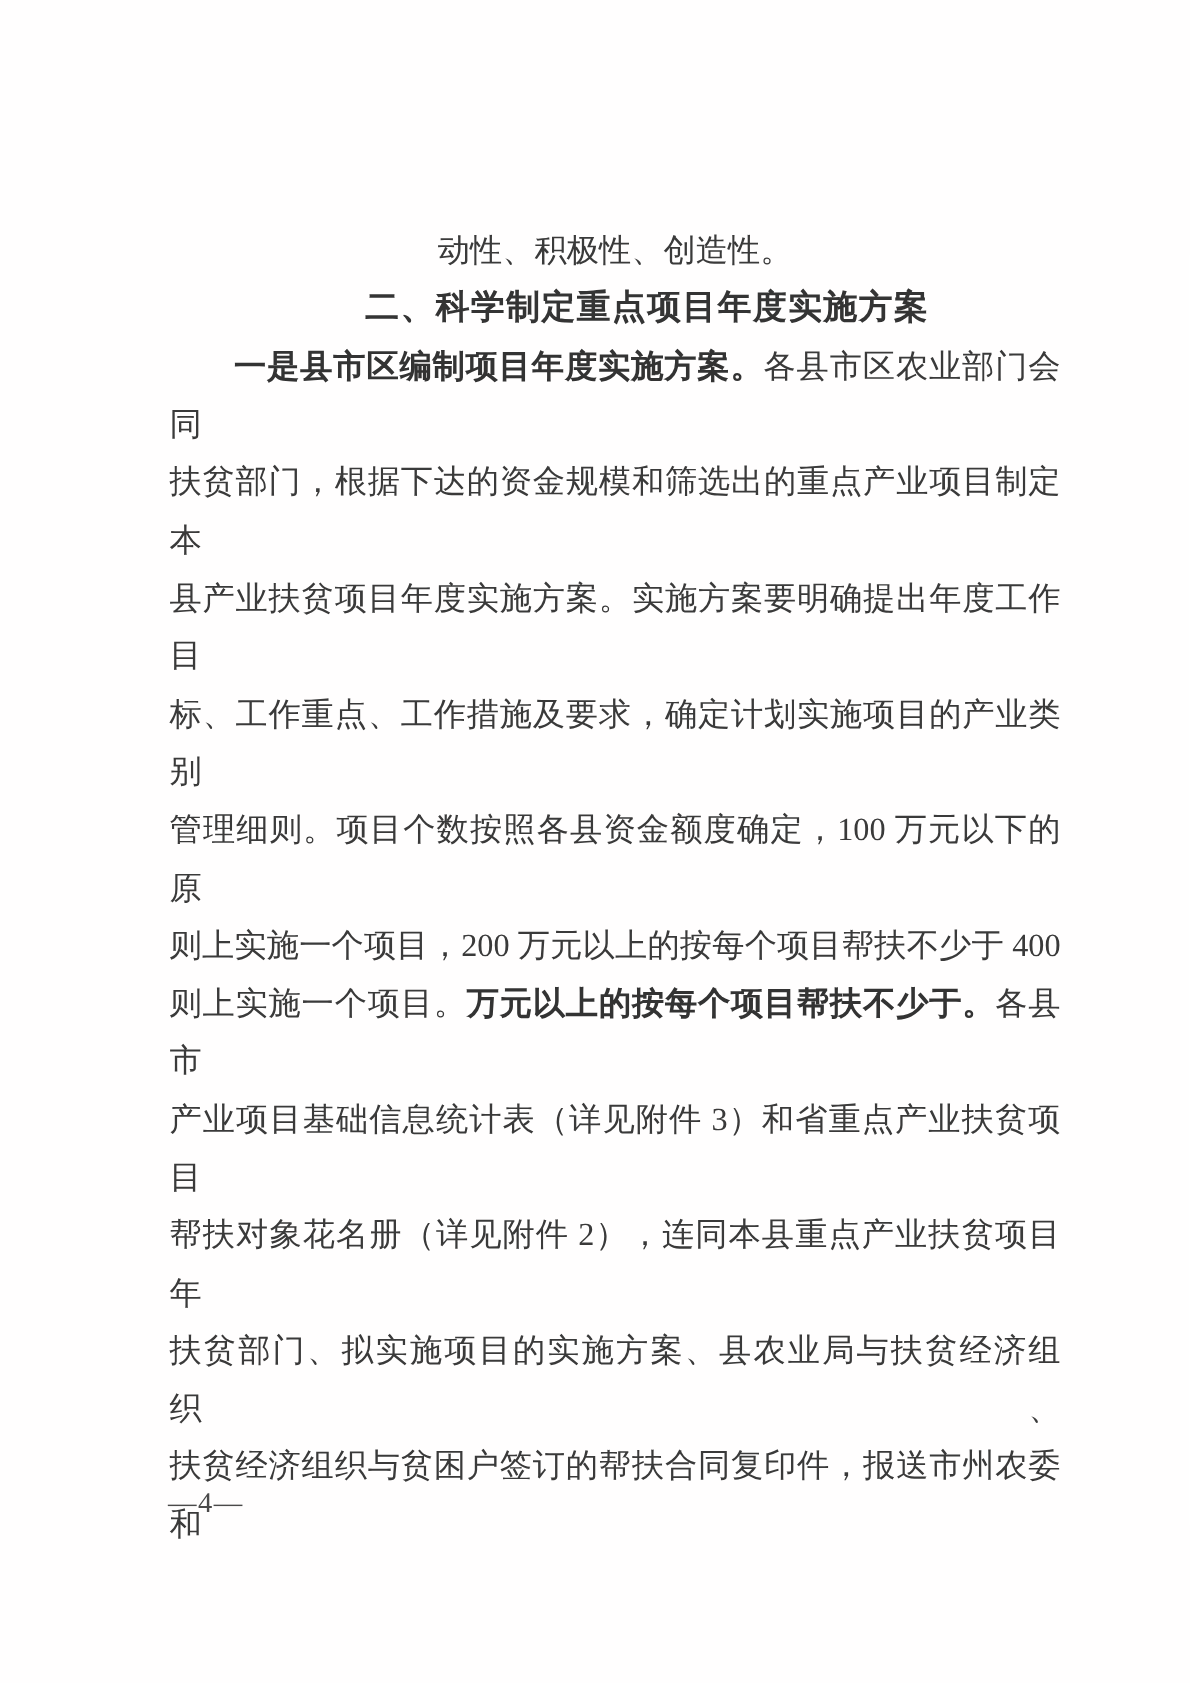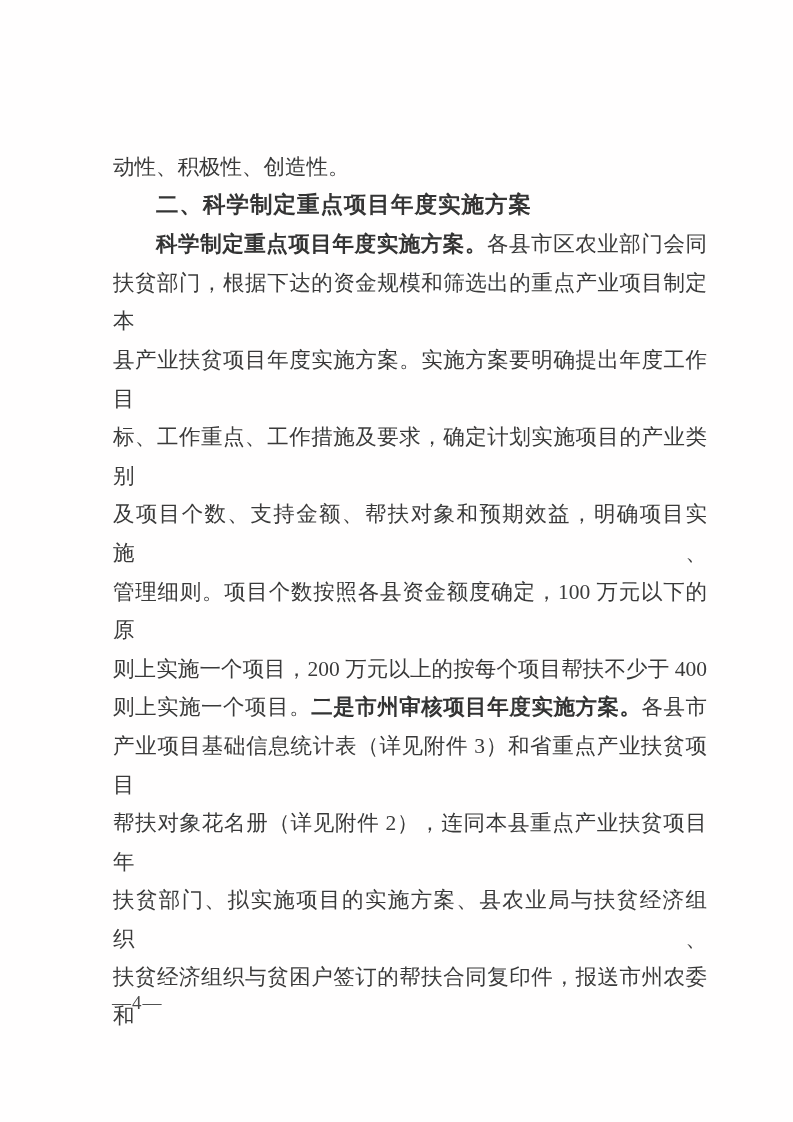--- a/index.html
+++ b/index.html
@@ -18,21 +18,21 @@
   }
   .body-text {
     position: absolute;
     left: 113px;
     top: 148px;
     width: 594px;
     font-size: 21.5px;
     line-height: 38.6px;
   }
   .line {
-    text-align: left;
+    text-align: center;
     min-height: 38.6px;
   }
   .line.just {
     text-align: justify;
     text-align-last: justify;
     text-justify: inter-character;
   }
   .line.indent {
     text-indent: 43px;
   }
@@ -56,27 +56,26 @@
     color: #4a4a4a;
   }
 </style>
 </head>
 <body>
 
 <div class="page">
   <div class="body-text">
       <div class="line"><span>动性、积极性、创造性。</span></div>
       <div class="line indent heading"><span>二、科学制定重点项目年度实施方案</span></div>
-      <div class="line just indent"><span class="run-bold">科学制定重点项目年度实施方案。</span><span>各县市区农业部门会同</span></div>
+      <div class="line just indent"><span class="run-bold">一是县市区编制项目年度实施方案。</span><span>各县市区农业部门会同</span></div>
       <div class="line just"><span>扶贫部门，根据下达的资金规模和筛选出的重点产业项目制定本</span></div>
       <div class="line just"><span>县产业扶贫项目年度实施方案。实施方案要明确提出年度工作目</span></div>
       <div class="line just"><span>标、工作重点、工作措施及要求，确定计划实施项目的产业类别</span></div>
-      <div class="line just"><span>及项目个数、支持金额、帮扶对象和预期效益，明确项目实施、</span></div>
       <div class="line just"><span>管理细则。项目个数按照各县资金额度确定，100 万元以下的原</span></div>
       <div class="line just"><span>则上实施一个项目，200 万元以上的按每个项目帮扶不少于 400</span></div>
-      <div class="line just"><span>则上实施一个项目。</span><span class="run-bold">二是市州审核项目年度实施方案。</span><span>各县市</span></div>
+      <div class="line just"><span>则上实施一个项目。</span><span class="run-bold">万元以上的按每个项目帮扶不少于。</span><span>各县市</span></div>
       <div class="line just"><span>产业项目基础信息统计表（详见附件 3）和省重点产业扶贫项目</span></div>
       <div class="line just"><span>帮扶对象花名册（详见附件 2），连同本县重点产业扶贫项目年</span></div>
       <div class="line just"><span>扶贫部门、拟实施项目的实施方案、县农业局与扶贫经济组织、</span></div>
       <div class="line just"><span>扶贫经济组织与贫困户签订的帮扶合同复印件，报送市州农委和</span></div>
     </div>
   <div class="page-number">—4—</div>
 </div>
 
 </body></html>

